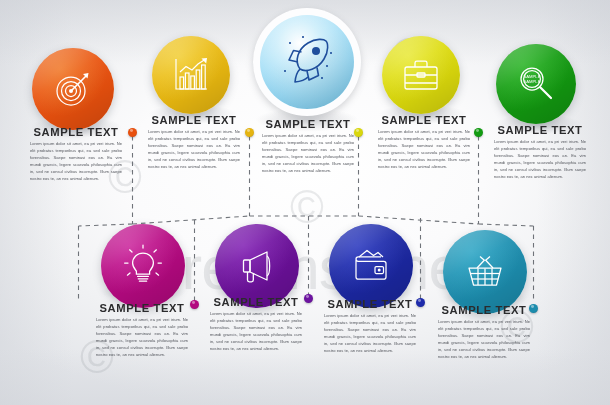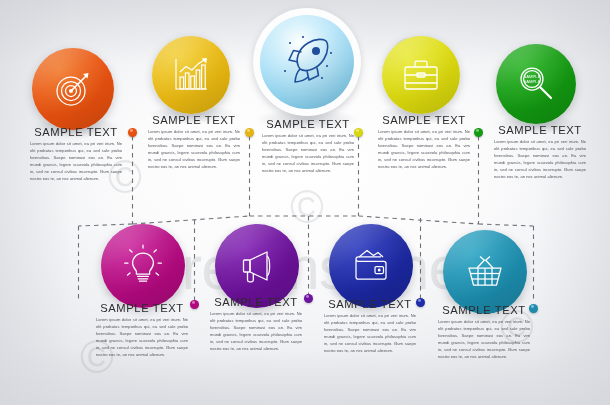--- a/index.html
+++ b/index.html
@@ -110,21 +110,21 @@
   
   .txtblock {
     position: absolute;
     z-index: 6;
   }
   .heading {
     font-size: 11.2px;
     letter-spacing: 0.6px;
     color: #2b2b2d;
     text-align: center;
-    font-weight: 400;
+    font-weight: 700;
     white-space: nowrap;
   }
   .body {
     margin-top: 3px;
     font-size: 4.05px;
     line-height: 1.72;
     color: #50535a;
     text-align: justify;
     letter-spacing: 0.05px;
   }

